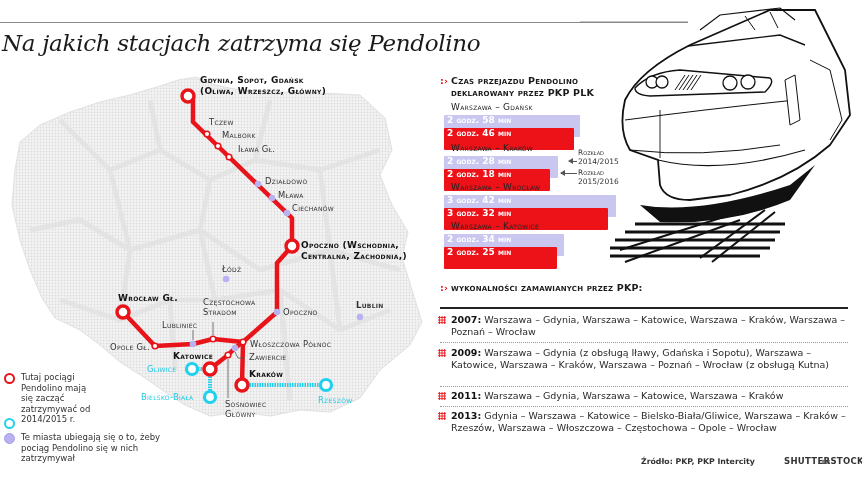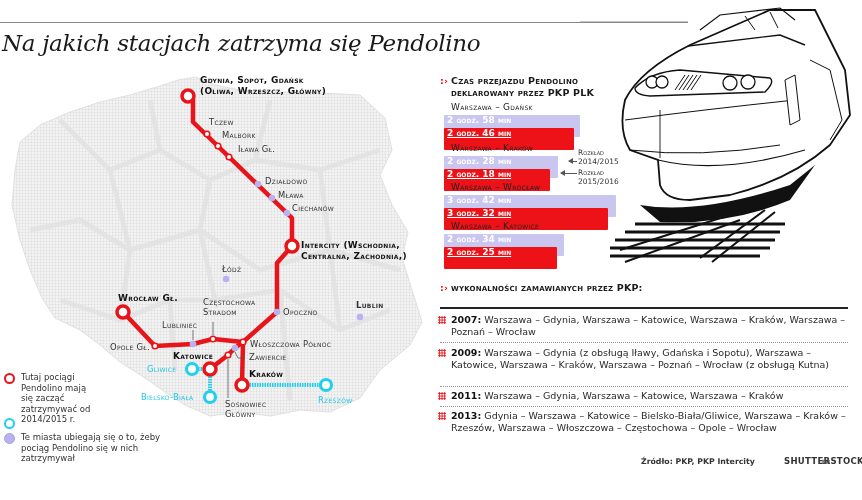--- a/index.html
+++ b/index.html
@@ -14,21 +14,21 @@
   .legend .item { position: absolute; left: 0; width: 200px; padding-left: 17px; }
   .legend .dot { position: absolute; left: 0; top: 1px; width: 11px; height: 11px; border-radius: 50%; }
   .dot.red { border: 2px solid #e8141a; background: #fff; }
   .dot.cyan { border: 2px solid #20d0ee; background: #fff; }
   .dot.lav { background: #b8b2f2; border: 1px solid #a59ee8; }
   .sec-head { position: absolute; font-size: 9.5px; font-weight: bold; font-variant: small-caps; color: #1a1a1a; line-height: 12px; letter-spacing: 0.2px; }
   .sec-head .mark { color: #e8141a; position: absolute; left: -11px; top: 0; font-weight: bold; }
   .route-label { position: absolute; left: 451px; font-size: 9px; font-variant: small-caps; color: #222; letter-spacing: 0.3px; white-space: nowrap; }
   .bar { position: absolute; left: 444px; height: 22px; font-size: 9px; font-weight: bold; font-variant: small-caps; color: #fff; padding-left: 3px; line-height: 11px; white-space: nowrap; border-radius: 1px; }
   .bar.old { background: #c9c6f0; }
-  .bar.new { background: #ec1218; text-decoration: underline; }
+  .bar.new { background: #ec1218; }
   .rozklad { position: absolute; font-size: 7.5px; color: #333; line-height: 9px; font-variant: small-caps; white-space: nowrap; }
   .arrow { position: absolute; height: 1px; background: #555; }
   .arrow::before { content: ""; position: absolute; left: -1px; top: -3px; border-right: 5px solid #555; border-top: 3.5px solid transparent; border-bottom: 3.5px solid transparent; }
   .thick { position: absolute; left: 440px; width: 408px; height: 2px; background: #222; }
   .entry { position: absolute; left: 451px; width: 400px; font-size: 9.5px; color: #2a2a2a; line-height: 12px; }
   .entry .yr { font-weight: bold; color: #111; }
   .entry .grid { position: absolute; left: -13px; top: 2px; width: 8px; height: 8px; background-image: radial-gradient(circle, #e8141a 0.9px, transparent 1.2px); background-size: 2.7px 2.7px; }
   .dotted { position: absolute; left: 440px; width: 408px; border-top: 1px dotted #999; height: 0; }
   .source { position: absolute; top: 457px; font-size: 7.8px; font-weight: bold; color: #333; white-space: nowrap; }
   .stock { position: absolute; top: 456px; font-size: 8.5px; font-weight: bold; color: #333; letter-spacing: 0.3px; white-space: nowrap; }
@@ -120,21 +120,21 @@
 </svg>
 
 <div class="lbl bold" style="left:200px;top:75px;">Gdynia, Sopot, Gdańsk</div>
 <div class="lbl bold" style="left:200px;top:86px;">(Oliwa, Wrzeszcz, Główny)</div>
 <div class="lbl" style="left:209px;top:117px;">Tczew</div>
 <div class="lbl" style="left:222px;top:130px;">Malbork</div>
 <div class="lbl" style="left:238px;top:144px;">Iława Gł.</div>
 <div class="lbl" style="left:265px;top:176px;">Działdowo</div>
 <div class="lbl" style="left:278px;top:190px;">Mława</div>
 <div class="lbl" style="left:292px;top:203px;">Ciechanów</div>
-<div class="lbl bold" style="left:301px;top:240px;">Intercity (Wschodnia,</div>
+<div class="lbl bold" style="left:301px;top:240px;">Opoczno (Wschodnia,</div>
 <div class="lbl bold" style="left:301px;top:251px;">Centralna, Zachodnia,)</div>
 <div class="lbl" style="left:222px;top:264px;">Łódź</div>
 <div class="lbl" style="left:283px;top:307px;">Opoczno</div>
 <div class="lbl" style="left:356px;top:300px;font-weight:bold;">Lublin</div>
 <div class="lbl" style="left:203px;top:297px;">Częstochowa</div>
 <div class="lbl" style="left:203px;top:307px;">Stradom</div>
 <div class="lbl" style="left:162px;top:320px;">Lubliniec</div>
 <div class="lbl bold" style="left:118px;top:293px;">Wrocław Gł.</div>
 <div class="lbl" style="left:110px;top:342px;">Opole Gł.</div>
 <div class="lbl bold" style="left:173px;top:351px;">Katowice</div>

